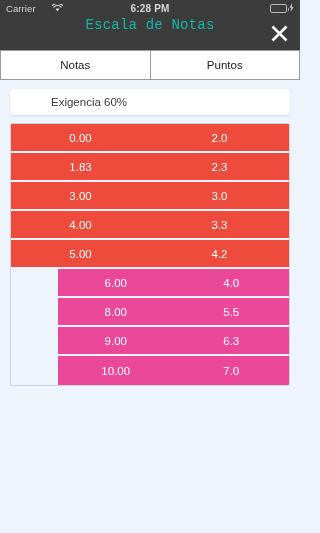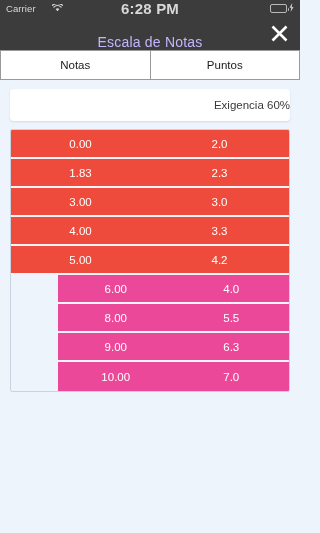--- a/index.html
+++ b/index.html
@@ -16,62 +16,63 @@
   .statusbar {
     height:17px; background:#3c3c3c; color:#d8d8d8;
     display:flex; align-items:center; padding:0 6px;
     font-size:9.5px; position:relative;
   }
   .sb-left { display:flex; align-items:center; gap:16px; }
   .carrier { font-size:9.5px; letter-spacing:.1px; }
   .wifi-icon { display:block; }
   .sb-time {
     position:absolute; left:0; right:0; text-align:center;
-    font-size:15px; font-weight:600; letter-spacing:.2px;
+    font-size:10px; font-weight:600; letter-spacing:.2px;
     pointer-events:none;
   }
   .sb-right { margin-left:auto; display:flex; align-items:center; gap:2px; }
   .battery {
     width:17px; height:8.5px; border:1px solid #b9b9b9; border-radius:2px;
     position:relative; padding:1px;
   }
   .battery::after {
     content:""; position:absolute; right:-3px; top:2.5px;
     width:1.5px; height:3.5px; background:#b9b9b9; border-radius:0 1px 1px 0;
   }
   .battery-fill { height:100%; background:#4cd551; border-radius:1px; }
   .bolt-icon { display:block; }
 
   
   .header {
-    height:33px; background:#3c3c3c; color:#c4b5fd;
-    display:flex; align-items:flex-end; justify-content:center;
+    height:33px; background:#3c3c3c; color:#14b8a6;
+    display:flex; align-items:flex-start; justify-content:center;
     position:relative;
+    font-family:Liberation Mono, monospace;
   }
   .header-title { font-size:14px; letter-spacing:.2px; }
   .close-btn {
     position:absolute; right:8px; top:50%; transform:translateY(-50%);
     width:26px; height:26px; display:flex; align-items:center; justify-content:center;
     cursor:pointer;
   }
 
   
   .tabs { display:flex; height:30px; background:#fff; }
   .tab {
     flex:1; display:flex; align-items:center; justify-content:center;
     font-size:11.5px; color:#1a1a1a; background:#fff;
     border:1px solid #9a9a9a; cursor:pointer;
   }
   .tab + .tab { border-left:none; }
 
   
   .card-wrap { padding:9px 10px 0 10px; }
   .exigencia-card {
-    background:#fff; border-radius:4px; height:32px;
-    display:flex; align-items:center; justify-content:flex-end;
+    background:#fff; border-radius:4px; height:26px;
+    display:flex; align-items:center; justify-content:flex-start;
     font-size:11.5px; color:#3a3a3a;
     box-shadow:0 1px 2px rgba(90,110,140,.18);
     padding-left:41px;
   }
 
   
   .rows { padding:8px 10px 0 10px; }
   .row {
     height:29px; display:flex; align-items:center;
     color:#ffffff; font-size:11.5px;

